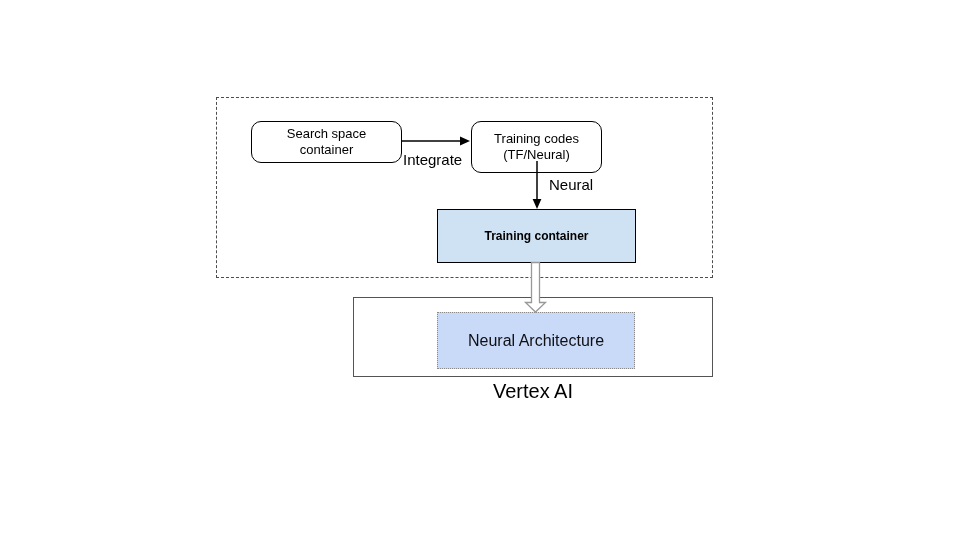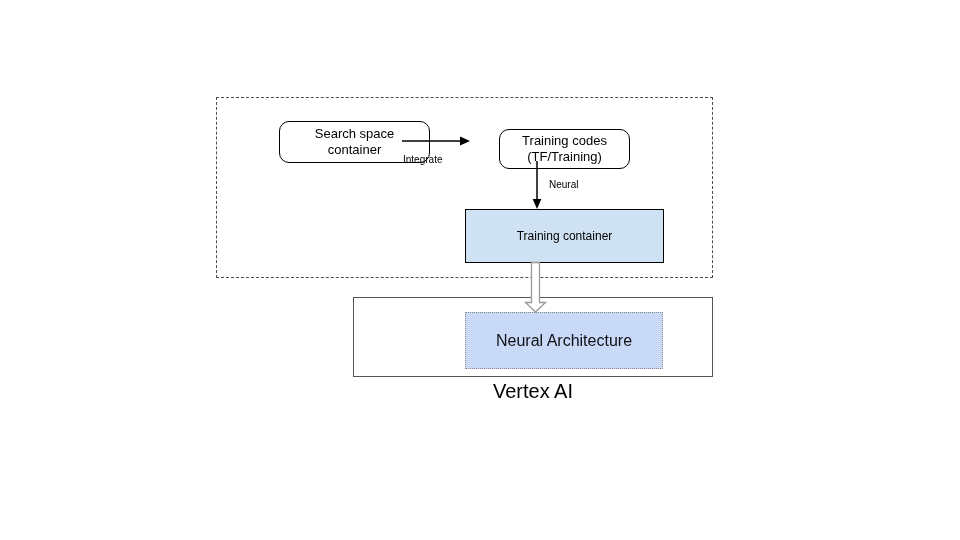--- a/index.html
+++ b/index.html
@@ -27,47 +27,46 @@
     left: 353px; top: 297px; width: 360px; height: 80px;
     border: 1.5px solid #545454;
     background: #ffffff;
   }
   .node {
     display: flex;
     flex-direction: column;
     align-items: center;
     justify-content: center;
     text-align: center;
-    margin-left: 28px;
   }
   .rounded-box {
     border: 1.5px solid #000000;
     border-radius: 10px;
     background: #ffffff;
     font-size: 13px;
     line-height: 16px;
   }
   .search-space-box { left: 251px; top: 121px; width: 151px; height: 42px; }
-  .training-codes-box { left: 471px; top: 129px; width: 131px; height: 40px; }
+  .training-codes-box { left: 471px; top: 121px; width: 131px; height: 52px; }
   .training-container-box {
     left: 437px; top: 209px; width: 199px; height: 54px;
     border: 1px solid #000000;
     font-size: 12px;
     line-height: 15px;
   }
   .nas-service-box {
     left: 437px; top: 312px; width: 198px; height: 57px;
     border: 1px dotted #8a8a8a;
     font-size: 16px;
     line-height: 21px;
     color: #0f0f14;
     gap: 28px;
   }
   .edge-label {
-    font-size: 10px;
+    font-size: 15px;
     line-height: 18px;
     color: #000000;
     white-space: nowrap;
   }
   .integrate-label { left: 403px; top: 151px; }
   .build-label { left: 549px; top: 176px; }
   .vertex-ai-label {
     left: 433px; top: 381px; width: 200px;
     text-align: center;
     font-size: 20px;
@@ -89,24 +88,24 @@
 
   <div class="abs solid-frame"></div>
 
   <div class="abs node rounded-box search-space-box">
     <span>Search space</span>
     <span>container</span>
   </div>
 
   <div class="abs node rounded-box training-codes-box">
     <span>Training codes</span>
-    <span>(TF/Training)</span>
+    <span>(TF/Neural)</span>
   </div>
 
-  <div class="abs node training-container-box" style="background:#cfe2f3;">
+  <div class="abs node training-container-box" style="background:#cfe2f3;font-weight:bold;">
     <span>Training container</span>
   </div>
 
   <div class="abs node nas-service-box" style="background:#c9daf8;">
     <span>Neural Architecture</span>
   </div>
 
   <div class="abs edge-label integrate-label">Integrate</div>
   <div class="abs edge-label build-label">Neural</div>
 

